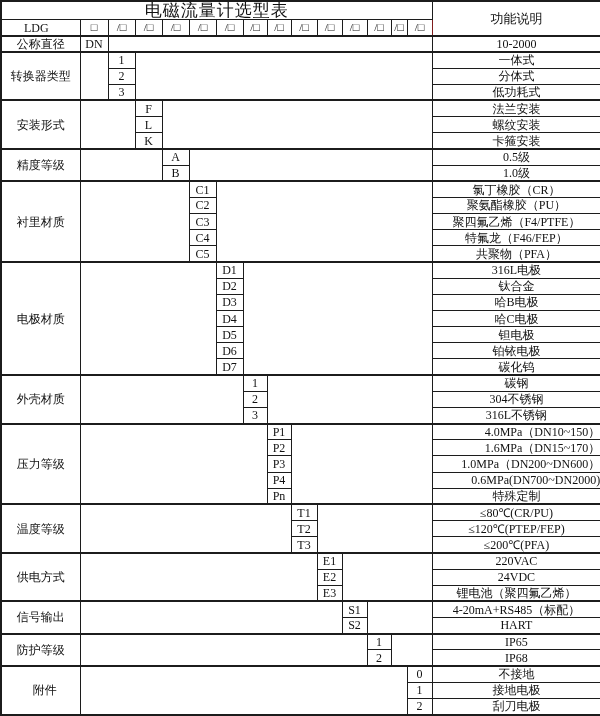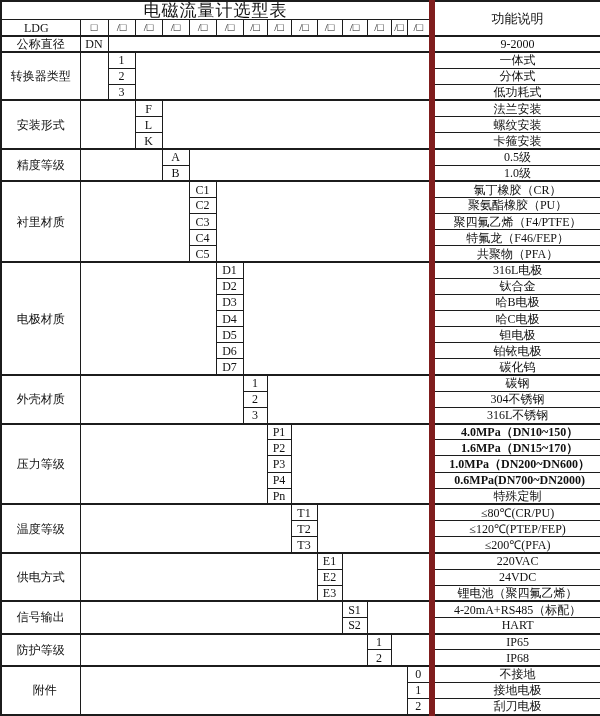--- a/index.html
+++ b/index.html
@@ -18,28 +18,28 @@
     font-size: 12px;
     line-height: 1;
     text-align: center;
     vertical-align: middle;
     white-space: nowrap;
     overflow: hidden;
   }
   tr { height: 16px; }
   tr.title-row { height: 17px; }
   tr.sec td { border-top: 2px solid #1c1c1c; }
-  td.fnsep { border-left: 6px solid #7f1d1d; }
+  td.fnsep { border-left: 1px solid #7f1d1d; }
   td.title-cell { font-size: 17px; letter-spacing: 1px; }
   td.fn-header { font-size: 13px; }
   td.label { text-align: center; }
   td.label.center { text-align: center; padding-left: 8px; }
   td.ldg { text-align: left; padding-left: 22px; }
   td.slot { overflow: visible; font-size: 11px; }
-  td.desc-left { text-align: center; padding-left: 4px; font-weight: bold; }
+  td.desc-left { text-align: right; padding-left: 4px; }
   td.blank { overflow: hidden; }
 </style>
 </head>
 <body>
 
 <table>
   <colgroup>
       <col style="width: 79px;">
       <col style="width: 28px;">
       <col style="width: 27px;">
@@ -76,21 +76,21 @@
         <td class="slot">/□</td>
         <td class="slot">/□</td>
         <td class="slot">/□</td>
         <td class="slot">/□</td>
         <td class="slot">/□</td>
       </tr>
       <tr class="sec">
         <td class="label" rowspan="1">公称直径</td>
         <td>DN</td>
         <td class="blank" colspan="13" rowspan="1"></td>
-        <td class="fnsep">9-2000</td>
+        <td class="fnsep">10-2000</td>
       </tr>
       <tr class="sec">
         <td class="label" rowspan="3">转换器类型</td>
         <td class="blank" colspan="1" rowspan="3"></td>
         <td>1</td>
         <td class="blank" colspan="12" rowspan="3"></td>
         <td class="fnsep">一体式</td>
       </tr>
       <tr>
         <td>2</td>

